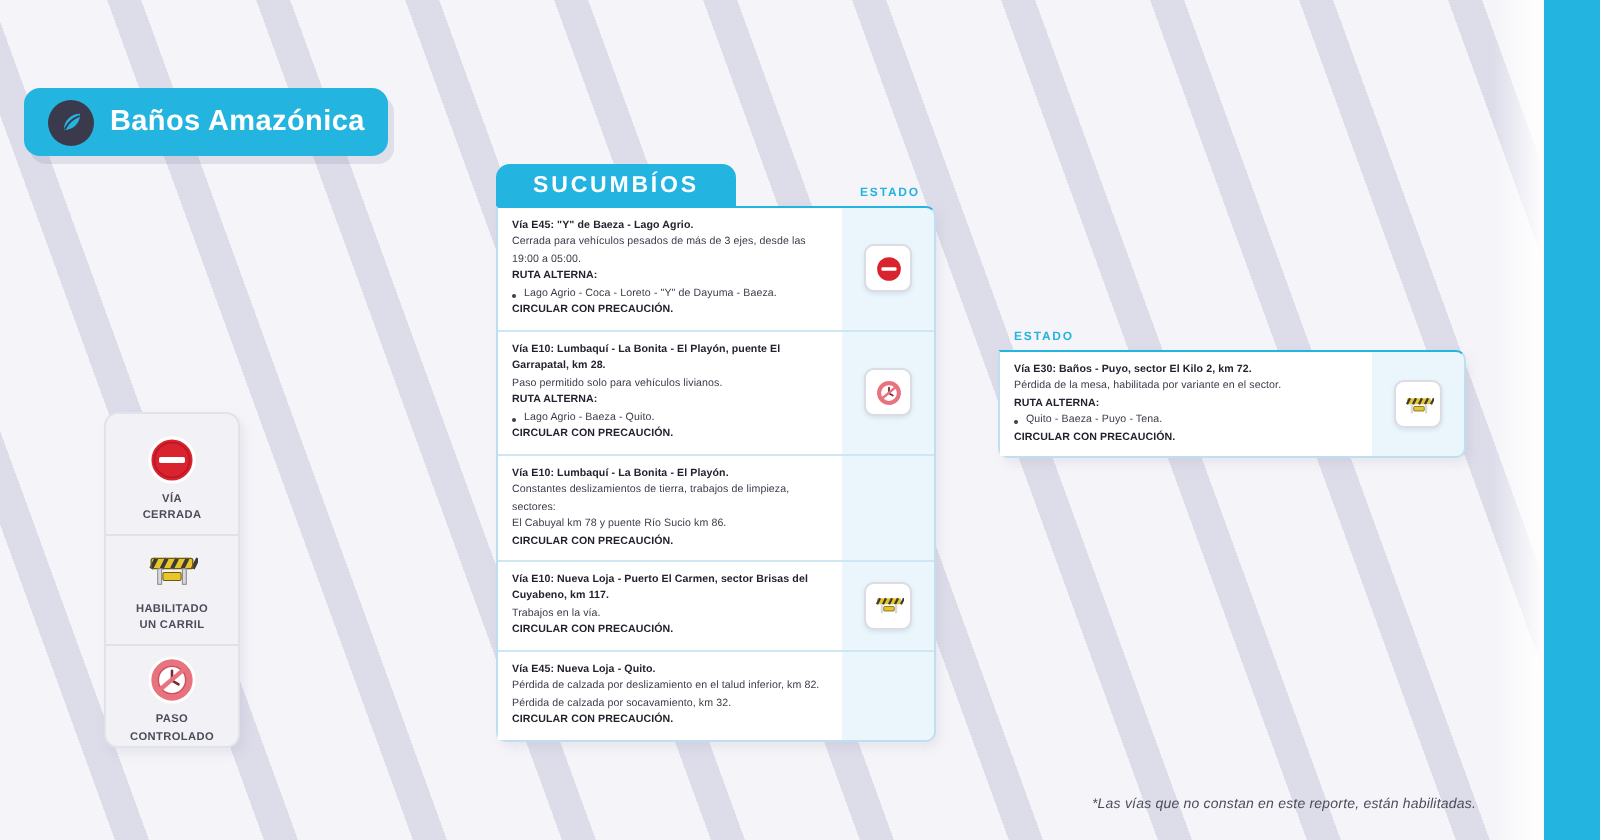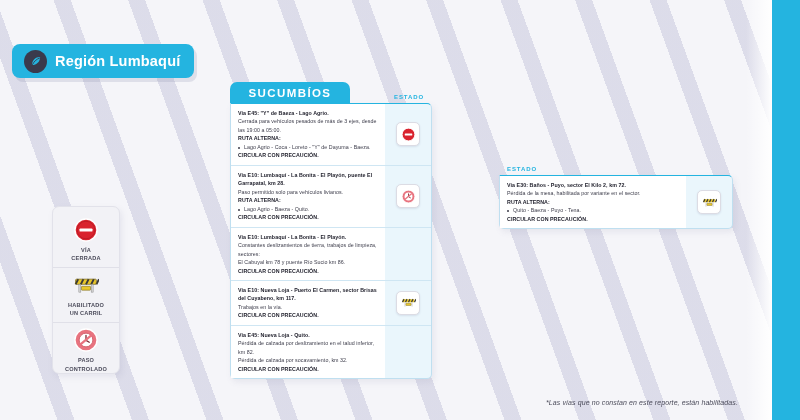--- a/index.html
+++ b/index.html
@@ -127,21 +127,21 @@
 <div id="right-bar-fade"></div>
 <div id="right-bar"></div>
 
 <div id="region-pill">
   <span class="badge">
     <svg width="14" height="14" viewBox="0 0 24 24">
       <path d="M5 19C5 11 11 5 19 5c0 8-6 14-14 14z" fill="#24b4e0"></path>
       <path d="M6 18c3-6 7-9 12-11" stroke="#3a3a4c" stroke-width="1.6" fill="none" stroke-linecap="round"></path>
     </svg>
   </span>
-  <span class="label">Región Lumbaquí</span>
+  <span class="label">Baños Amazónica</span>
 </div>
 
 <div id="legend">
 
   <div class="legend-item">
     <span class="legend-ico">
       <svg width="26" height="26" viewBox="0 0 40 40">
         <circle cx="20" cy="20" r="17" fill="#d9232e"></circle>
         <circle cx="20" cy="20" r="17" fill="none" stroke="#fff" stroke-width="2.4"></circle>
         <circle cx="20" cy="20" r="13.5" fill="none" stroke="#b51a24" stroke-width="1.2"></circle>
@@ -173,21 +173,21 @@
         <circle cx="20" cy="20" r="10.5" fill="#ffffff"></circle>
         <circle cx="20" cy="20" r="10.5" fill="none" stroke="#c9505c" stroke-width="1.1"></circle>
         <path d="M20 13v7.4l5 3" stroke="#7a2a33" stroke-width="2" fill="none" stroke-linecap="round"></path>
         <rect x="8" y="18" width="24" height="3.4" rx="1.2" fill="#e8737f" transform="rotate(-40 20 20)"></rect>
       </svg>
     </span>
     <span class="legend-text">PASO<br>CONTROLADO</span>
   </div>
 </div>
 
-<div class="province" id="prov-sucumbios" style="left:230px;top:82px;width:202px;">
+<div class="province" id="prov-sucumbios" style="left:248px;top:82px;width:220px;">
   <div class="prov-header">
     <div class="prov-title" style="width:120px;">SUCUMBÍOS</div>
     <div class="prov-estado" style="width:46px;">ESTADO</div>
   </div>
   <div class="prov-body">
 
     <div class="row">
       <div class="row-text">
         <div class="ln"><span class="via-code">Vía E45: "Y" de Baeza - Lago Agrio.</span></div>
         <div class="ln">Cerrada para vehículos pesados de más de 3 ejes, desde las 19:00 a 05:00.</div>

